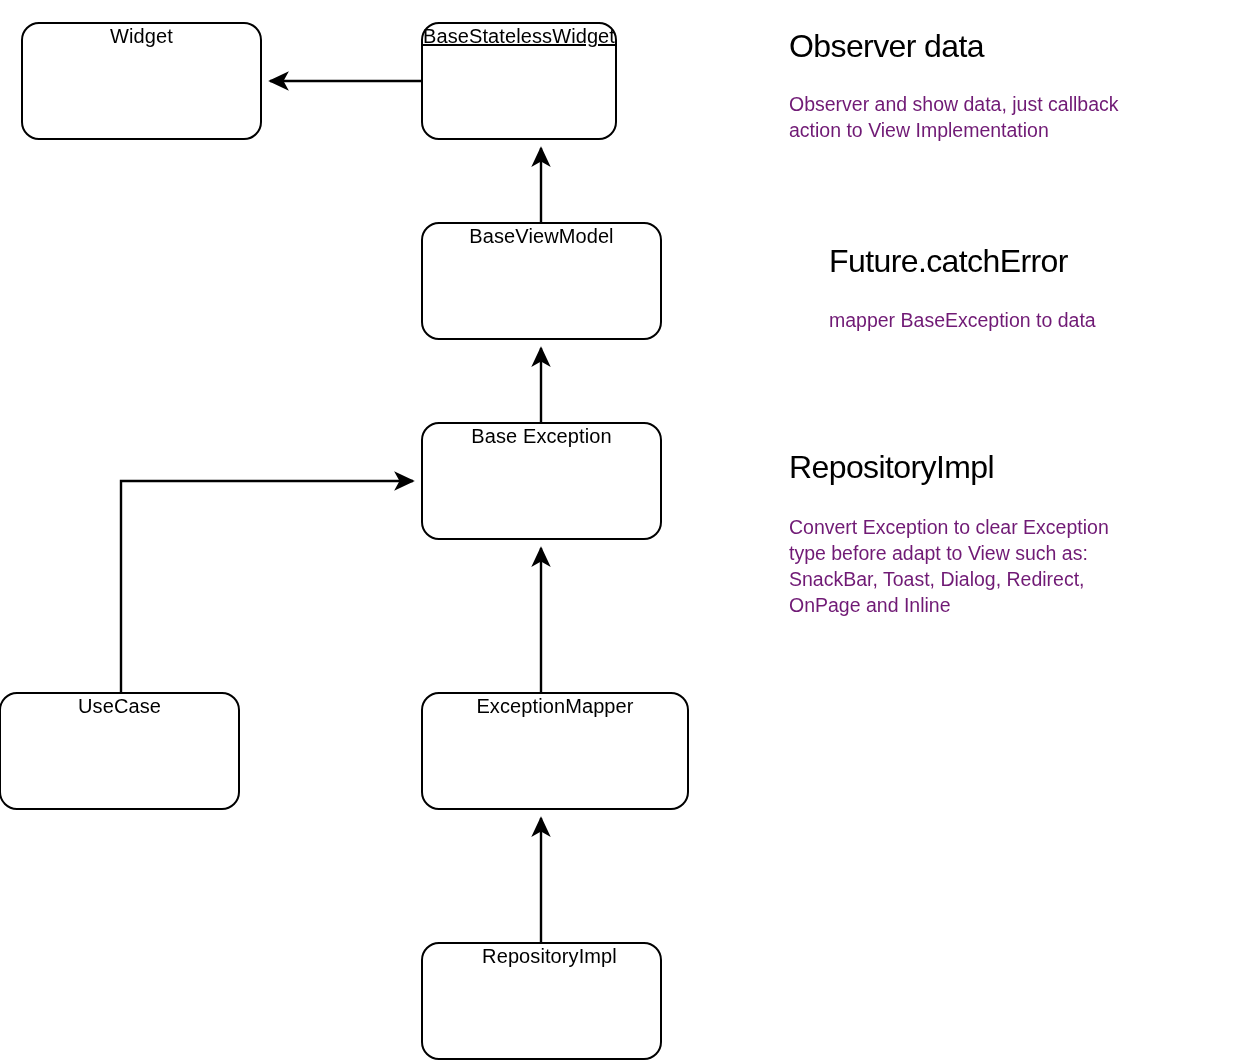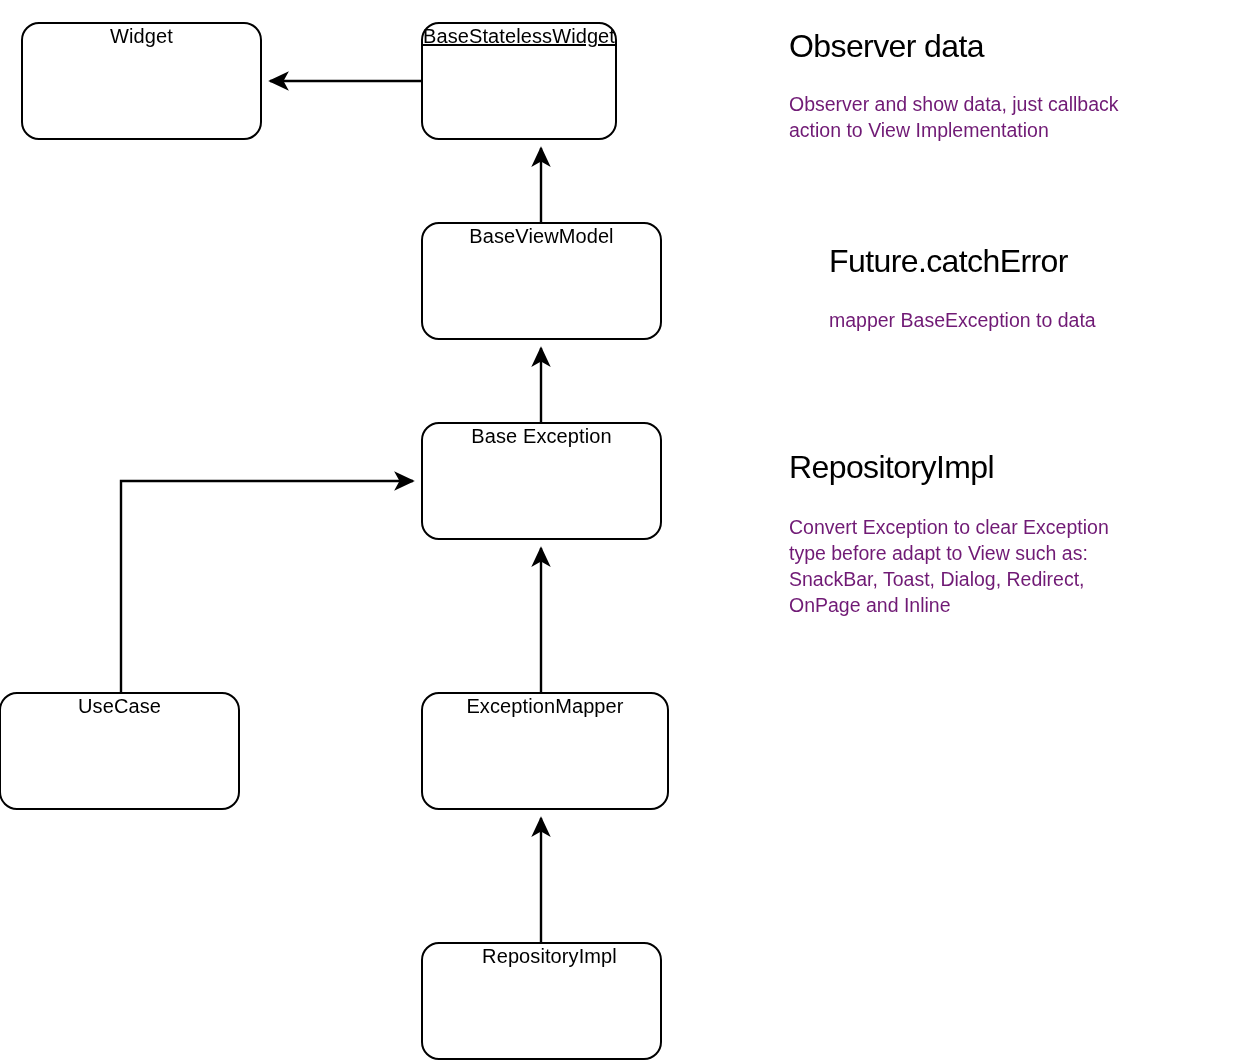--- a/index.html
+++ b/index.html
@@ -128,21 +128,21 @@
   </div>
 
   <div class="node" style="left:421px; top:422px; width:241px; height:118px;">
     <span class="node-label">Base Exception</span>
   </div>
 
   <div class="node" style="left:-1px; top:692px; width:241px; height:118px;">
     <span class="node-label">UseCase</span>
   </div>
 
-  <div class="node" style="left:421px; top:692px; width:248px; height:118px;">
+  <div class="node" style="left:421px; top:692px; width:268px; height:118px;">
     <span class="node-label">ExceptionMapper</span>
   </div>
 
   <div class="node" style="left:421px; top:942px; width:241px; height:118px;padding-left:16px;">
     <span class="node-label">RepositoryImpl</span>
   </div>
 
   <div class="notes">
 
     <div class="note note-0">

